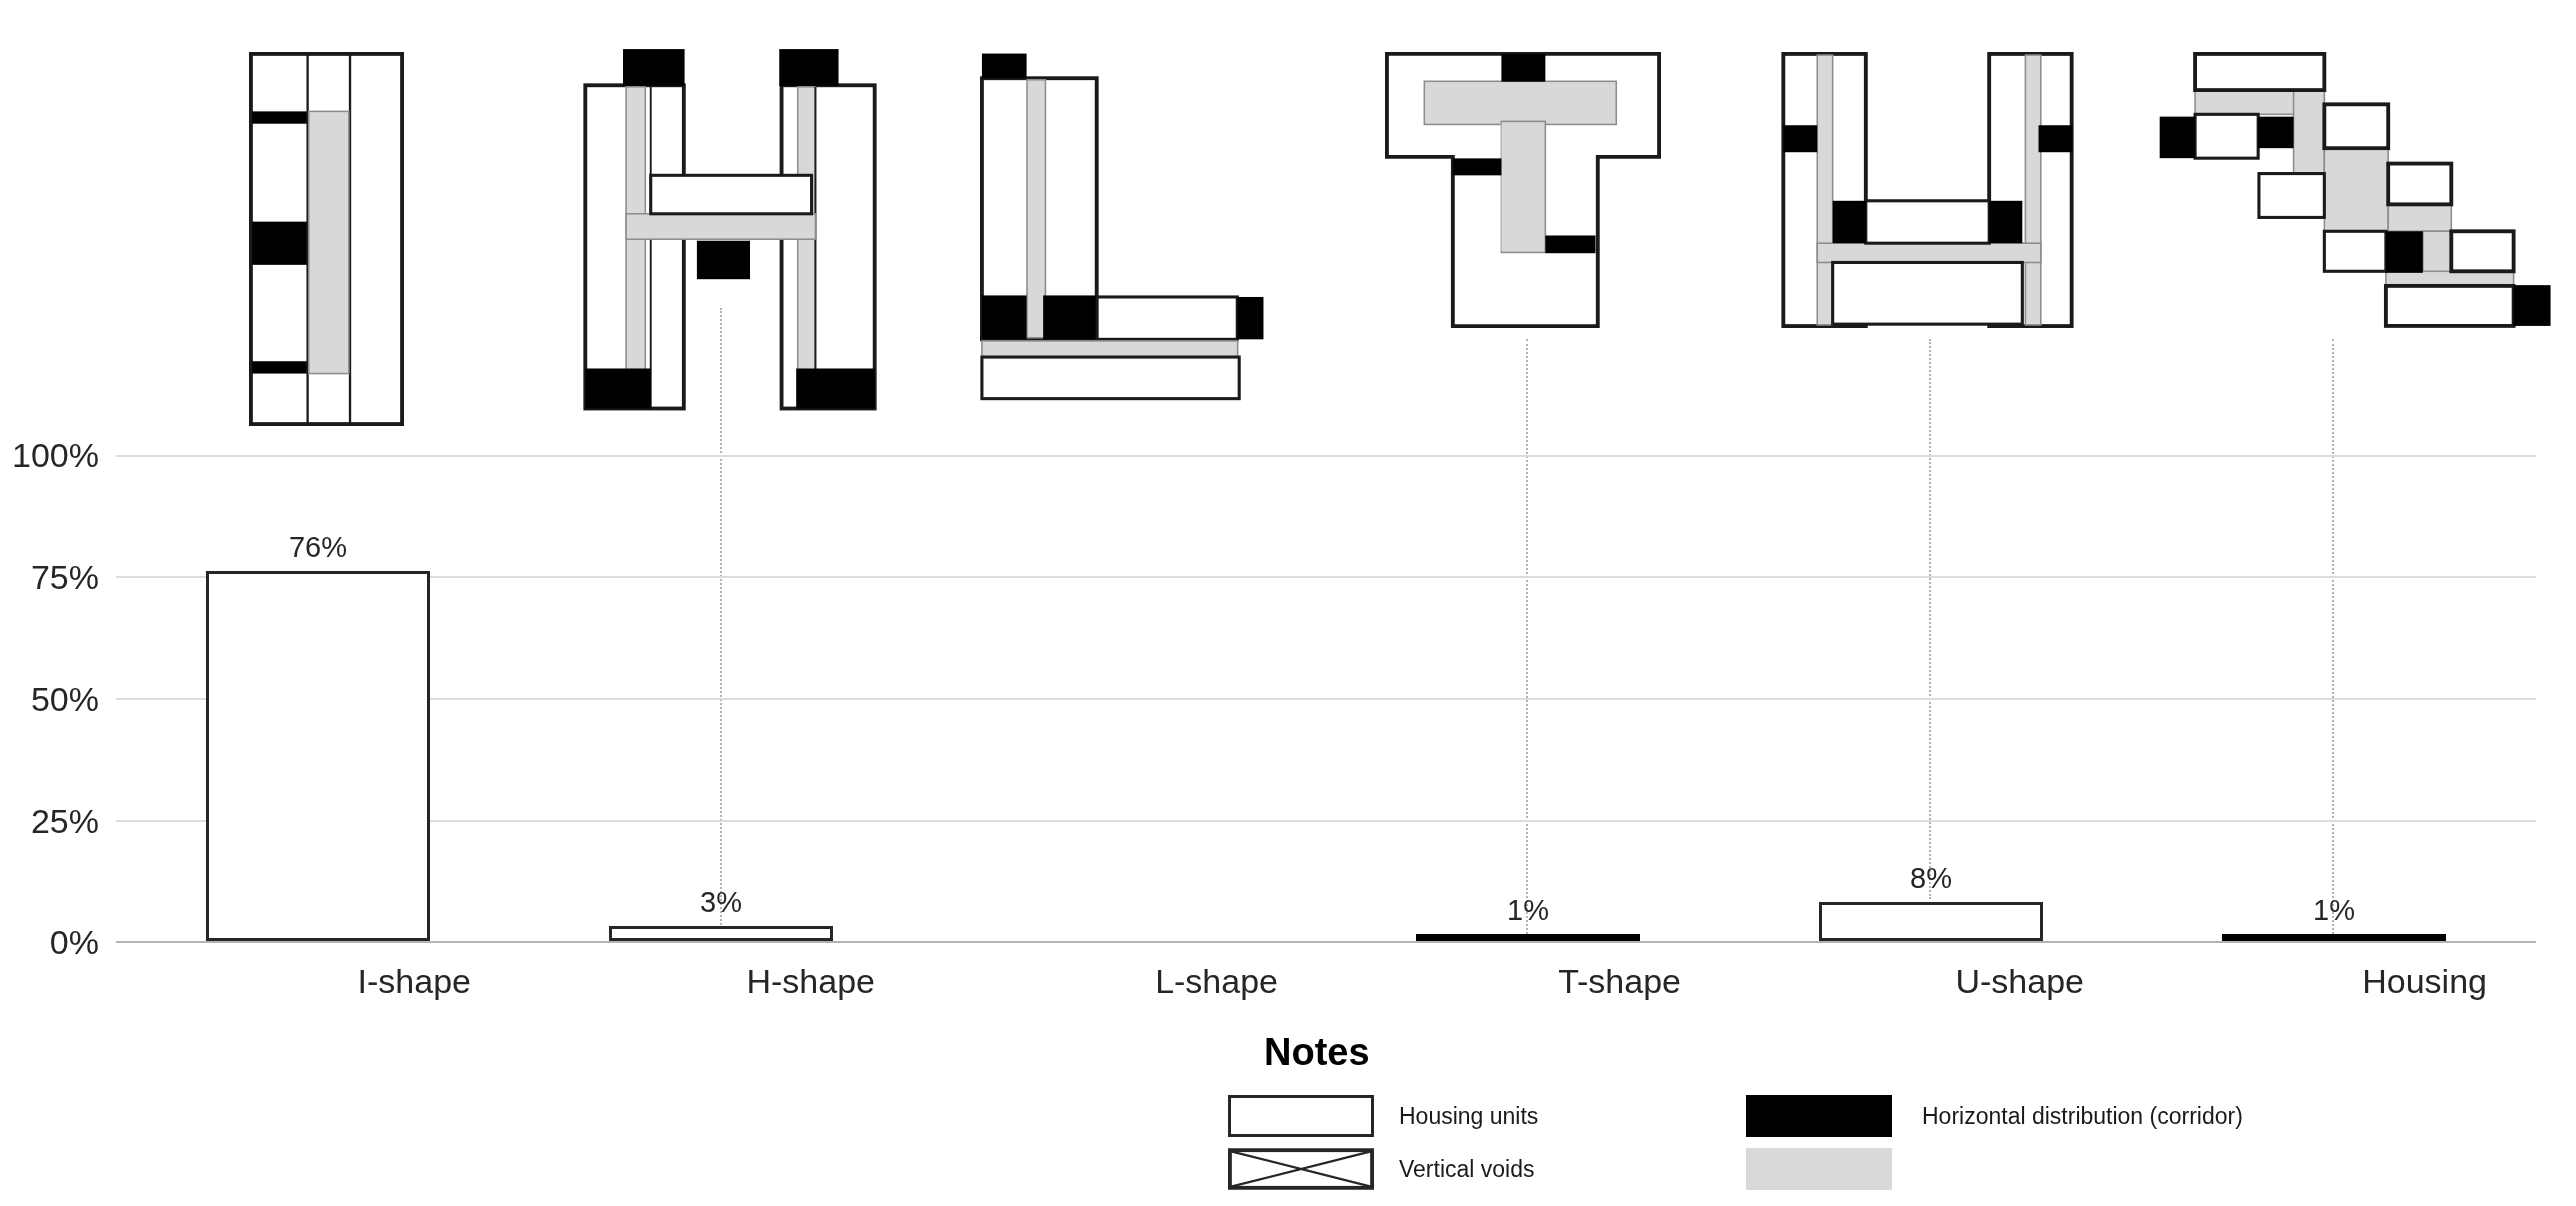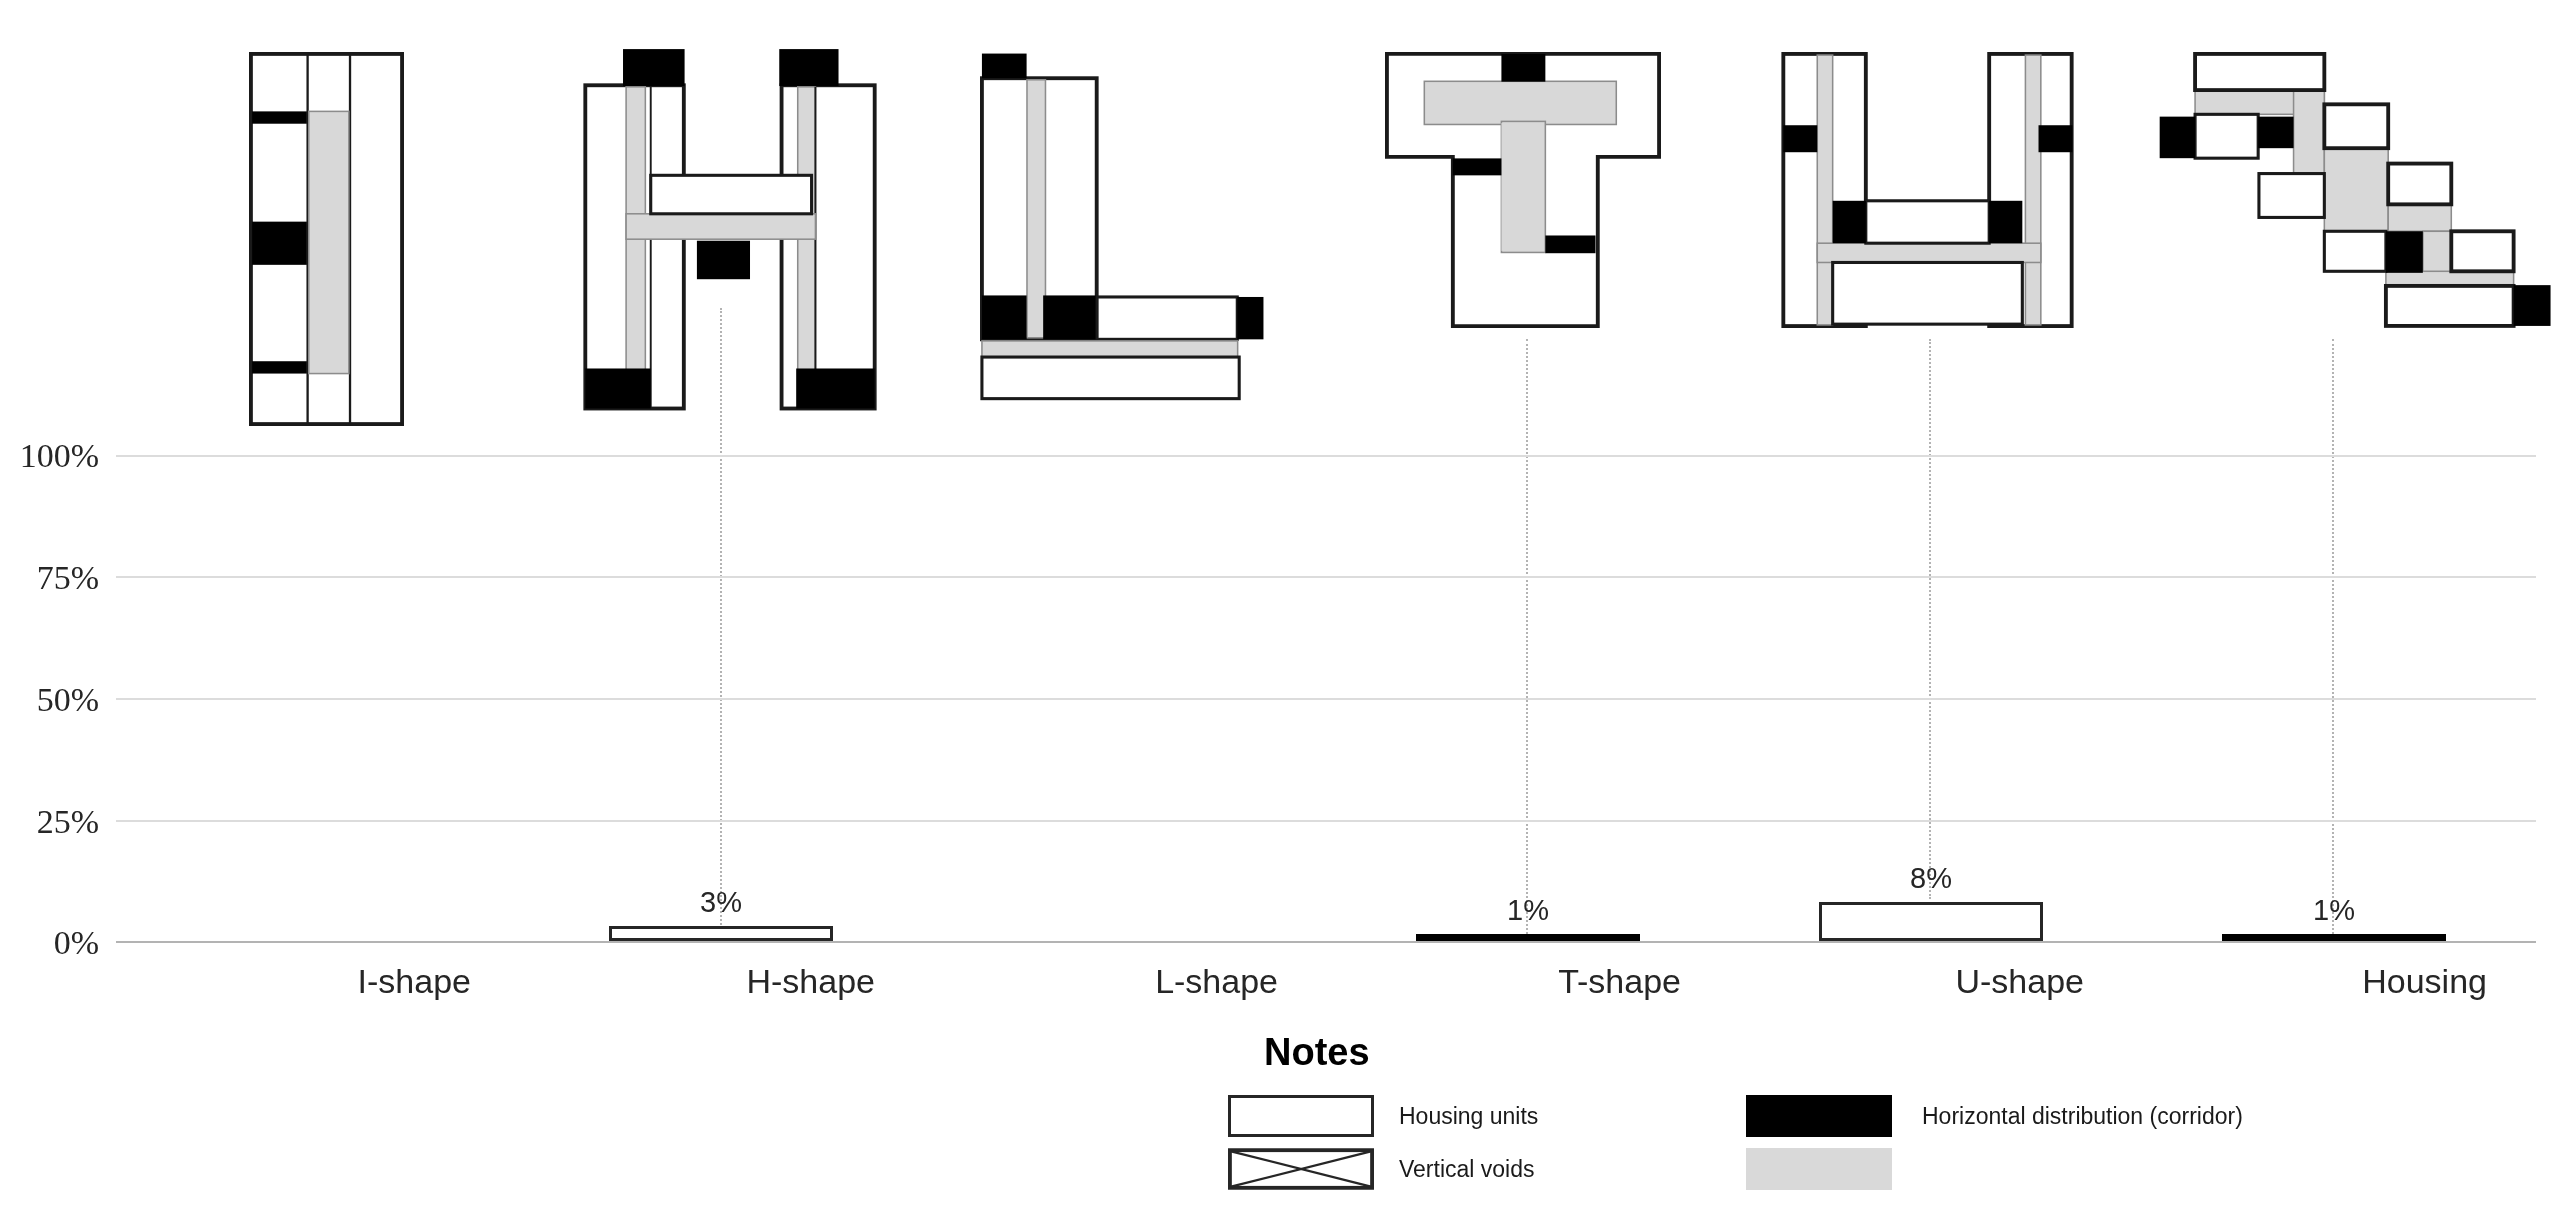--- a/index.html
+++ b/index.html
@@ -5,21 +5,21 @@
   html,body{margin:0;padding:0;background:#ffffff;}
   #root{
     position:relative;width:2576px;height:1206px;overflow:hidden;
     background:#ffffff;font-family:"Liberation Sans",sans-serif;color:#262626;
   }
   
   #plot{position:absolute;left:116px;top:455px;width:2420px;height:487px;}
   .gridline{position:absolute;left:0;right:0;height:1.5px;background:#dcdcdc;}
   .axisline{position:absolute;left:0;right:0;top:486px;height:2.3px;background:#b3b3b3;}
   .ytick{position:absolute;left:0;width:99px;height:39px;text-align:right;
-         font-size:34px;line-height:39px;color:#262626;font-family:Liberation Serif, serif;}
+         font-size:34px;line-height:39px;color:#262626;}
   .bar-slot{position:absolute;bottom:1.5px;width:224px;display:flex;flex-direction:column;
             align-items:center;justify-content:flex-end;}
   .val{font-size:29px;color:#262626;margin-bottom:7.7px;line-height:31px;}
   .bar{width:224px;background:#ffffff;border:3.1px solid #262626;box-sizing:border-box;}
   .bar.solid{background:#000000;border-color:#000000;}
   .cat{position:absolute;top:962px;width:308px;text-align:right;font-size:34px;color:#262626;}
   .connector{position:absolute;width:0;border-left:2.3px dotted #b3b3b3;}
   .diagram{position:absolute;}
   
   #legend-title{position:absolute;left:1264px;top:1031px;font-size:38px;font-weight:bold;color:#000;}
@@ -43,20 +43,24 @@
   <div class="connector" style="left:1929px;top:339px;height:560px"></div>
   <div class="connector" style="left:2332px;top:339px;height:595px"></div>
 
   <div id="plot">
     <div class="gridline" style="top:0"></div>
     <div class="gridline" style="top:121px"></div>
     <div class="gridline" style="top:243px"></div>
     <div class="gridline" style="top:365px"></div>
     <div class="axisline"></div>
 
+    <div class="bar-slot" style="left:90px">
+      <div class="val">76%</div>
+      <div class="bar" style="height: 370px;"></div>
+    </div>
     <div class="bar-slot" style="left:493px">
       <div class="val">3%</div>
       <div class="bar" style="height: 14.6px;"></div>
     </div>
     <div class="bar-slot" style="left:1300px">
       <div class="val">1%</div>
       <div class="bar solid" style="height: 7px;"></div>
     </div>
     <div class="bar-slot" style="left:1703px">
       <div class="val">8%</div>

